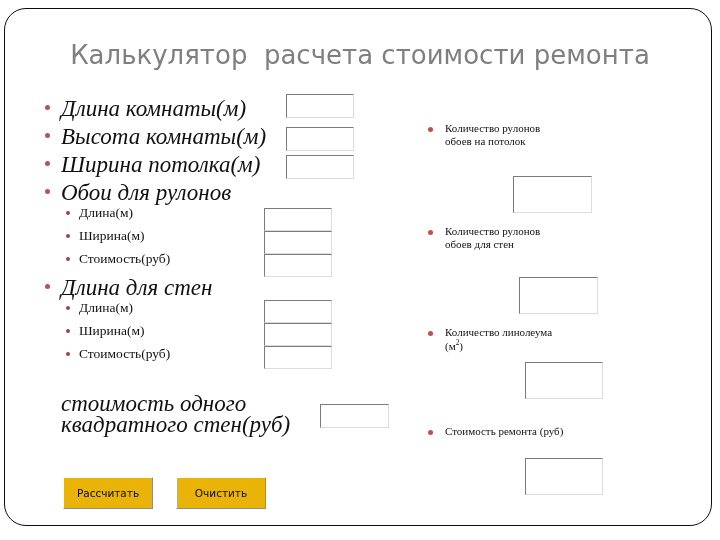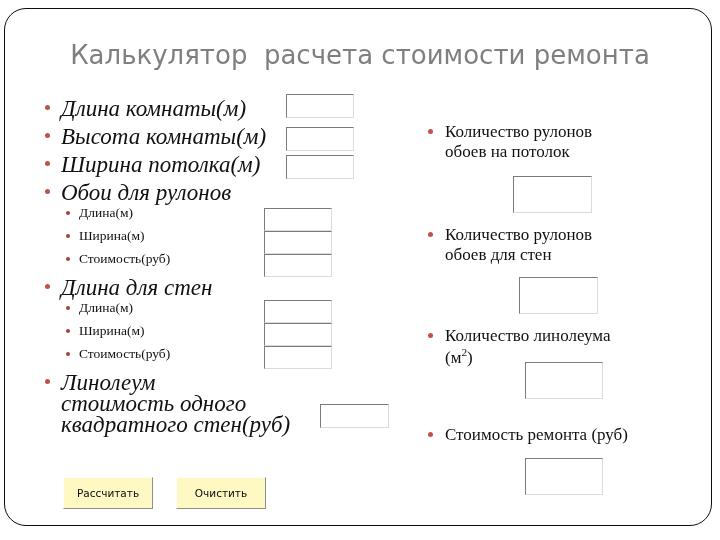--- a/index.html
+++ b/index.html
@@ -71,39 +71,39 @@
   .lvl1 { font-size: 23px; font-style: italic; }
   .lvl2 { font-size: 13.5px; }
   .lvl2 .dot {
     width: 4px;
     height: 4px;
     background: #a3403d;
     top: 0.45em;
   }
   .lvl2 .txt { margin-left: 13px; }
 
-  .rbullet { font-size: 17px; }
+  .rbullet { font-size: 11px; }
   .rbullet .txt { margin-left: 17px; line-height: 1.2; }
 
   
   .tbox {
     position: absolute;
     box-sizing: border-box;
     background: #ffffff;
     border-top: 1.6px solid #7b7b7b;
     border-left: 1.6px solid #7b7b7b;
     border-right: 1px solid #dcdcdc;
     border-bottom: 1px solid #dcdcdc;
   }
 
   
   .pbtn {
     position: absolute;
     box-sizing: border-box;
-    background: #fef9c3;
+    background: #eab308;
     border-top: 1px solid #fdfdfd;
     border-left: 1px solid #fdfdfd;
     border-right: 1.5px solid #8e8e8e;
     border-bottom: 1.5px solid #8e8e8e;
     font-family: "DejaVu Sans", sans-serif;
     font-size: 10.5px;
     color: #0a0a0a;
     text-align: center;
     line-height: 30px;
     white-space: nowrap;
@@ -168,24 +168,20 @@
   <div class="bullet lvl2" style="left:66px; top:323px; width:200px;">
     <span class="dot"></span>
     <span class="txt">Ширина(м)</span>
   </div>
 
   <div class="bullet lvl2" style="left:66px; top:346px; width:200px;">
     <span class="dot"></span>
     <span class="txt">Стоимость(руб)</span>
   </div>
 
-  <div class="bullet lvl1" style="left:45px; top:369px; width:270px;">
-    <span class="dot"></span>
-    <span class="txt">Линолеум</span>
-  </div>
   <div class="bullet lvl1" style="left:45px; top:390px; width:270px;">
     <span class="txt">стоимость одного</span>
   </div>
   <div class="bullet lvl1" style="left:45px; top:411px; width:280px;">
     <span class="txt">квадратного стен(руб)</span>
   </div>
 
   <div class="tbox" style="left:286px; top:94px;  width:68px; height:24px;"></div>
   <div class="tbox" style="left:286px; top:127px; width:68px; height:24px;"></div>
   <div class="tbox" style="left:286px; top:155px; width:68px; height:24px;"></div>

